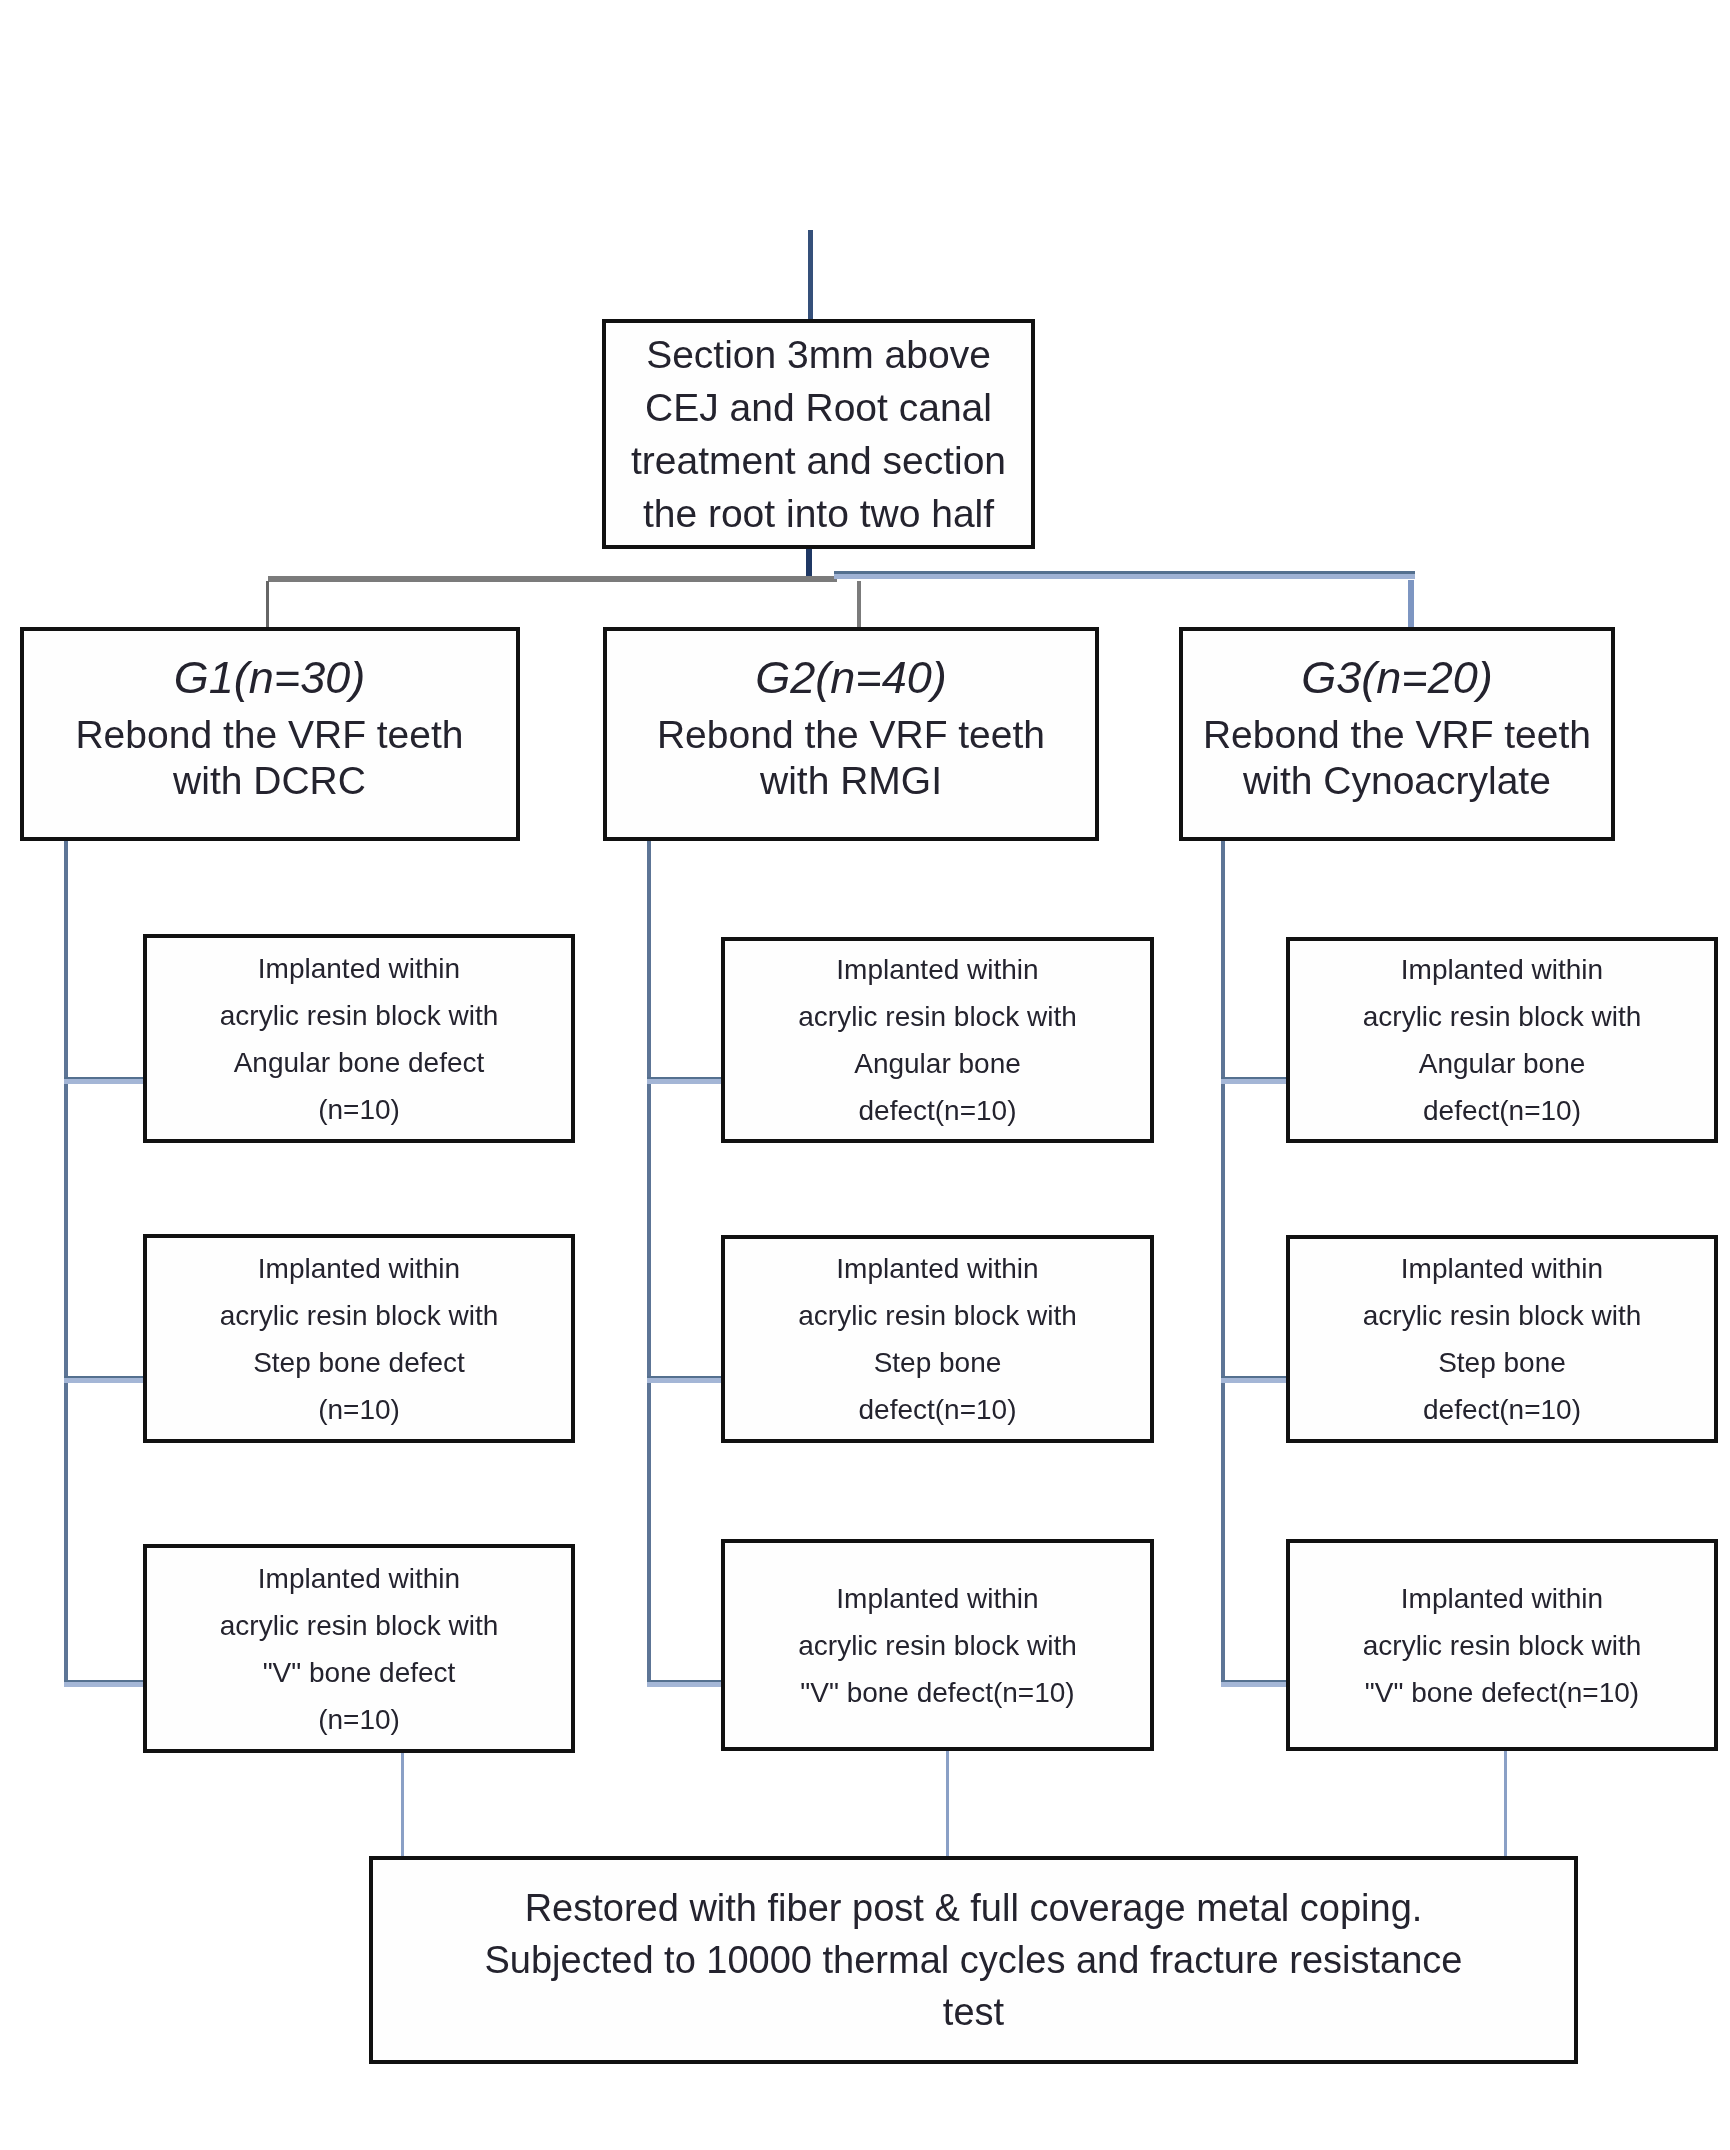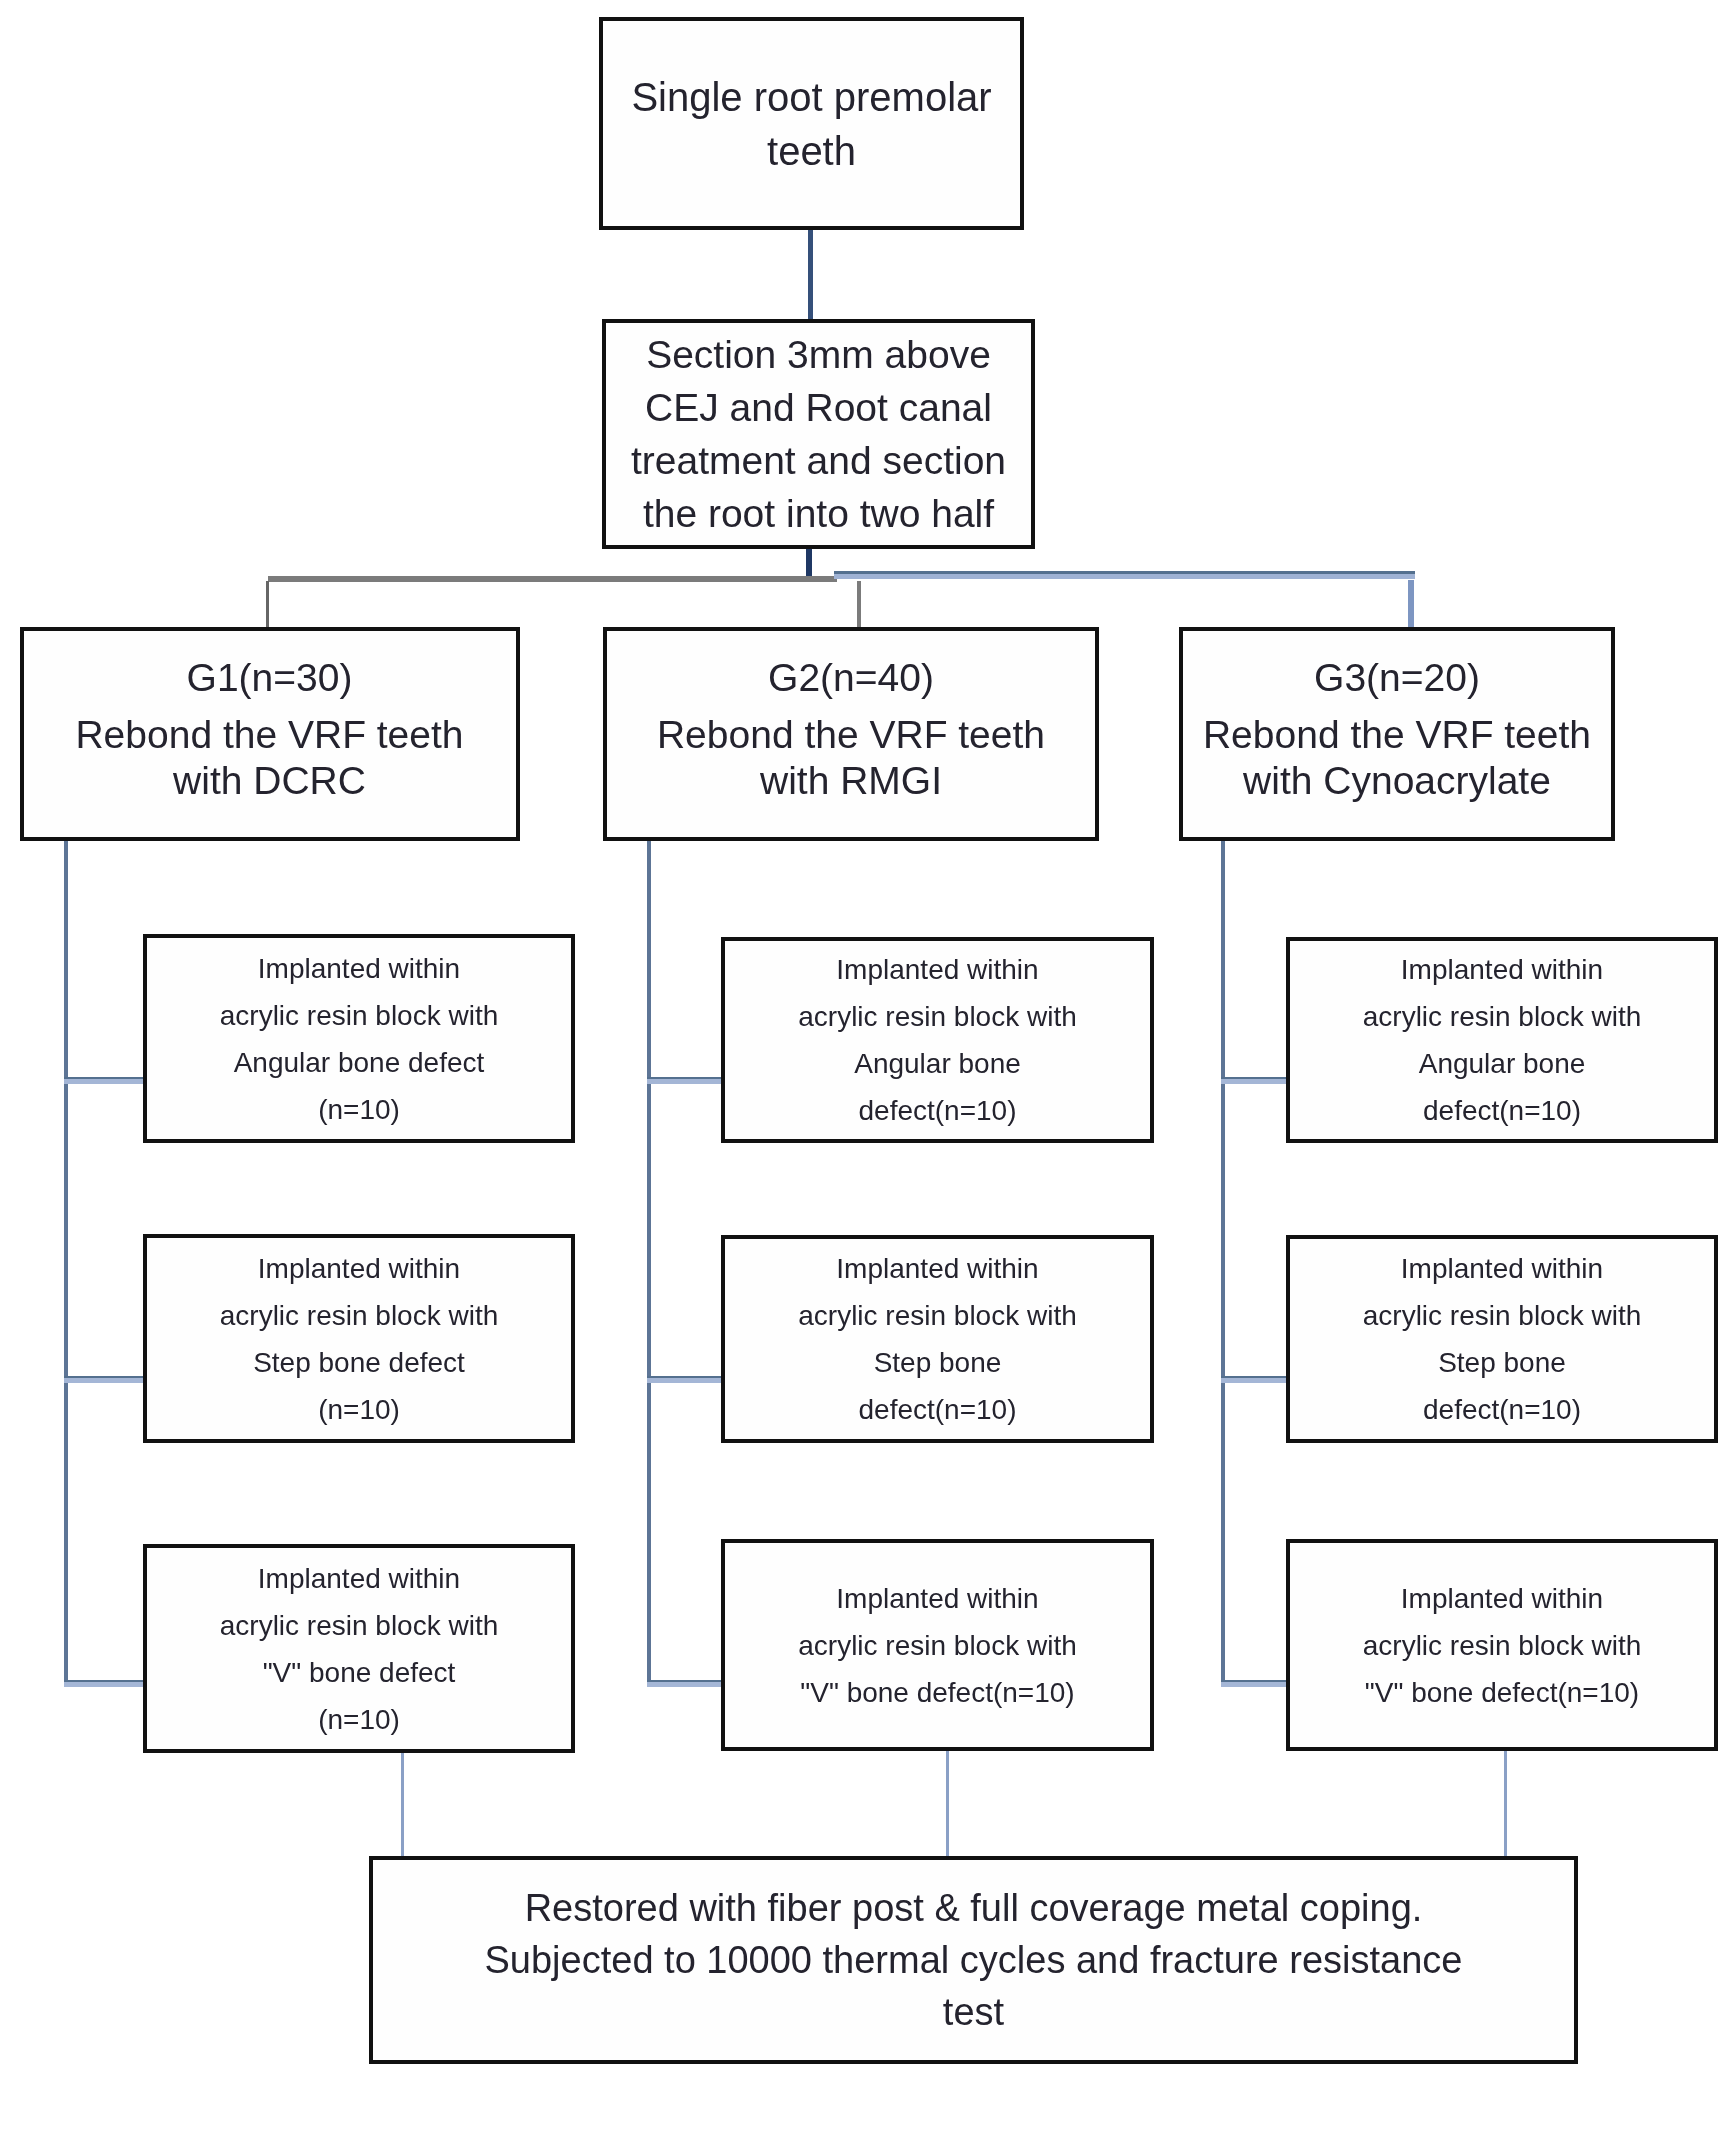--- a/index.html
+++ b/index.html
@@ -31,21 +31,21 @@
     white-space: pre-line;
     font-size: 39px;
     line-height: 50px;
     color: #24232e;
   }
   .top-text   { font-size: 40px; line-height: 54px; }
   .sec-text   { font-size: 39px; line-height: 53px; }
   .imp-text   { font-size: 28px; line-height: 47px; }
   .final-text { font-size: 38px; line-height: 52px; }
   .gbox { justify-content: flex-start; padding-top: 25px; }
-  .g-head { font-size: 39px; line-height: 43px; }
+  .g-head { font-size: 45px; line-height: 43px; font-style: italic; }
   .g-body { font-size: 39px; line-height: 46px; margin-top: 13px; white-space: pre-line; }
   .line { position: absolute; }
   .line-navy  { background: #1f3864; }
   .line-slate { background: #35507a; }
   .line-gray  { background: #7b7b7b; }
   .line-darkgray { background: #666666; }
   .line-steel { background: #5d7596; }
   .line-blue2tone {
     background: linear-gradient(#54708f 0 2.8px, #9fb2d4 2.8px 100%);
   }
@@ -92,24 +92,20 @@
   <div class="stub" style="left:1221px; top:1376px; width:65px;"></div>
   <div class="stub" style="left:1221px; top:1680px; width:65px;"></div>
 
   <div class="arrow-shaft" style="left:401px; top:1753px; height:155px;"></div>
   <div class="arrow-head" style="left:383px; top:1904px;"></div>
   <div class="arrow-shaft" style="left:946px; top:1751px; height:157px;"></div>
   <div class="arrow-head" style="left:929px; top:1904px;"></div>
   <div class="arrow-shaft" style="left:1504px; top:1751px; height:157px;"></div>
   <div class="arrow-head" style="left:1487px; top:1904px;"></div>
 
-  <div class="node" style="left:599px; top:17.4px; width:425px; height:213px; border-width:4.9px;">
-    <div class="node-text top-text">Single root premolar
-teeth</div>
-  </div>
 
   <div class="node" style="left:602px; top:319px; width:433px; height:230px;">
     <div class="node-text sec-text">Section 3mm above
 CEJ and Root canal
 treatment and section
 the root into two half</div>
   </div>
 
   <div class="node gbox" style="left:19.5px; top:627px; width:500px; height:214px; border-width:4.9px;">
     <div class="g-head">G1(n=30)</div>

